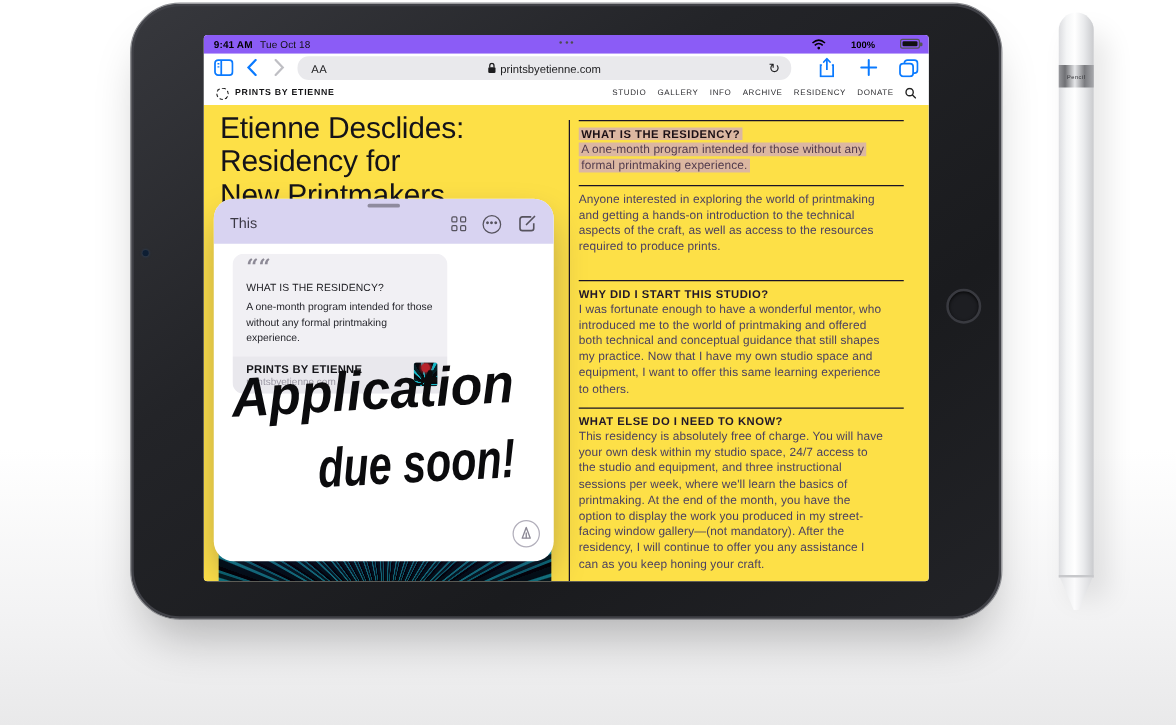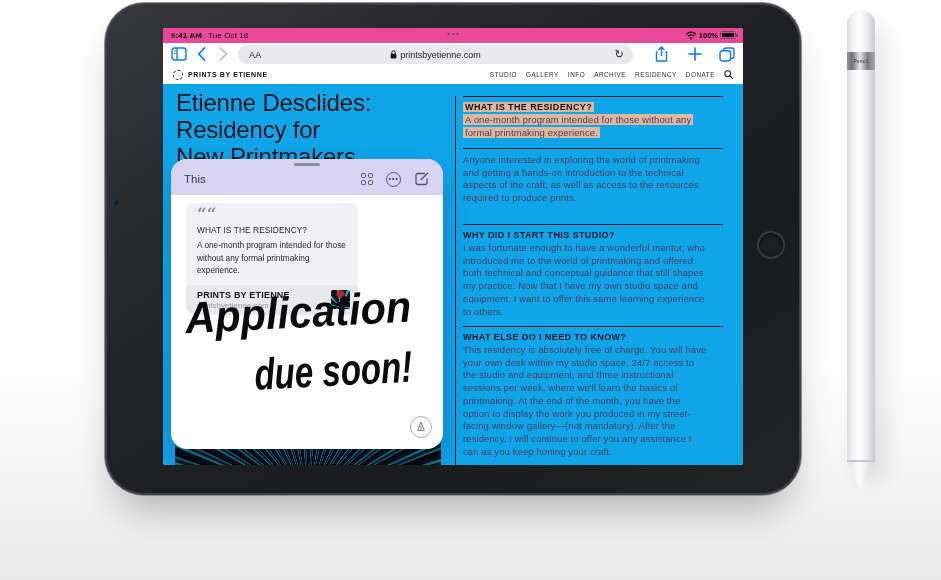--- a/index.html
+++ b/index.html
@@ -11,47 +11,47 @@
     background:linear-gradient(145deg,#37383d 0%,#232428 35%,#1a1b1e 70%,#222327 100%);
     border:1px solid #8e8f93;
     box-shadow:inset 0 0 0 2px #404147, 0 24px 38px -12px rgba(0,0,0,.28);}
   .camera-dot{position:absolute;left:9px;top:197px;width:5px;height:5px;border-radius:50%;
     background:#0e1e33;box-shadow:0 0 2px #2f4a6b;}
   .home-btn{position:absolute;right:16px;top:228px;width:28px;height:28px;border-radius:50%;
     background:#1d1e22;border:2px solid #393a40;box-shadow:inset 0 1px 3px rgba(0,0,0,.8);}
   .screen{position:absolute;left:58px;top:25px;width:580px;height:437px;background:#fff;
     border-radius:3px;overflow:hidden;}
   
-  .statusbar{position:absolute;left:0;top:0;width:100%;height:15px;background:#ec4899;text-align:center;}
+  .statusbar{position:absolute;left:0;top:0;width:100%;height:15px;background:#8b5cf6;text-align:center;}
   .status-left{position:absolute;left:8px;top:3px;font-size:8px;color:#000;font-weight:bold;letter-spacing:.1px;}
   .status-left .date{font-weight:normal;margin-left:6px;color:#111;}
   .mt-dots{position:absolute;left:50%;top:5px;transform:translateX(-50%);display:flex;gap:2.5px;}
   .mt-dots i{width:2px;height:2px;border-radius:50%;background:#4c4c50;}
-  .status-right{position:absolute;right:7px;top:2.5px;display:flex;align-items:center;gap:2px;}
+  .status-right{position:absolute;right:7px;top:2.5px;display:flex;align-items:center;gap:20px;}
   .status-right .pct{font-size:7.5px;color:#000;font-weight:bold;}
   .battery{width:16px;height:8px;border:1px solid #555;border-radius:2px;position:relative;}
   .battery .fill{position:absolute;left:1px;top:1px;bottom:1px;width:12px;background:#111;border-radius:1px;}
   .battery .nub{position:absolute;right:-3px;top:2px;width:2px;height:3px;background:#555;border-radius:0 1px 1px 0;}
   
   .toolbar{position:absolute;left:0;top:15px;width:100%;height:22px;background:#fff;}
   .tb-ic{position:absolute;top:2px;width:18px;height:18px;display:flex;align-items:center;justify-content:center;}
   .addr{position:absolute;left:75px;top:2px;width:395px;height:19px;background:#e9e9ec;border-radius:9px;
     display:flex;align-items:center;}
   .addr .aa{position:absolute;left:11px;font-size:9px;color:#1c1c1e;letter-spacing:.3px;}
   .addr .center{margin:0 auto;display:flex;align-items:center;gap:3px;font-size:9px;color:#1c1c1e;}
   .addr .reload{position:absolute;right:9px;font-family:"DejaVu Sans",sans-serif;font-size:11px;color:#1c1c1e;line-height:1;}
   
   .sitehead{position:absolute;left:0;top:37px;width:100%;height:19px;background:#fff;
     display:flex;align-items:center;padding:0 10px;}
   .logo-ring{width:10px;height:10px;border:1.3px dashed #222;border-radius:50%;margin-right:5px;flex:0 0 auto;}
   .brand{font-size:7px;font-weight:bold;letter-spacing:.6px;color:#121214;}
   .nav{margin-left:auto;display:flex;align-items:center;gap:9px;}
   .nav span{font-size:6.4px;letter-spacing:.5px;color:#2c2c30;}
   
-  .page{position:absolute;left:0;top:56px;width:580px;height:381px;background:#0ea5e9;overflow:hidden;}
+  .page{position:absolute;left:0;top:56px;width:580px;height:381px;background:#fde047;overflow:hidden;}
   .page-heading{position:absolute;left:13px;top:5px;font-size:24px;line-height:27px;color:#141319;
     letter-spacing:-.2px;white-space:pre-line;}
   .vdivider{position:absolute;left:292px;top:12px;width:1px;height:369px;background:#191326;}
   .artwork{position:absolute;left:12px;top:180px;width:266px;height:201px;background:
     linear-gradient(180deg,#000 0%,rgba(0,0,0,.92) 55%,rgba(0,0,0,.25) 80%,rgba(0,0,0,.45) 100%),
     repeating-conic-gradient(from 248deg at 50% 118%, #01181c 0deg 2.1deg, #1fd3e4 2.5deg 3.2deg,
       #052a2f 3.6deg 4.7deg, #12aebf 5deg 5.6deg, #000 5.9deg 7deg);}
   .section{position:absolute;left:300px;width:260px;border-top:1px solid #191326;padding-top:5px;}
   .sec-heading{font-size:9px;font-weight:bold;letter-spacing:.4px;color:#211729;margin-bottom:2px;}
   .sec-body{font-size:9.5px;line-height:12.7px;color:#4b4060;letter-spacing:.1px;max-width:246px;}

